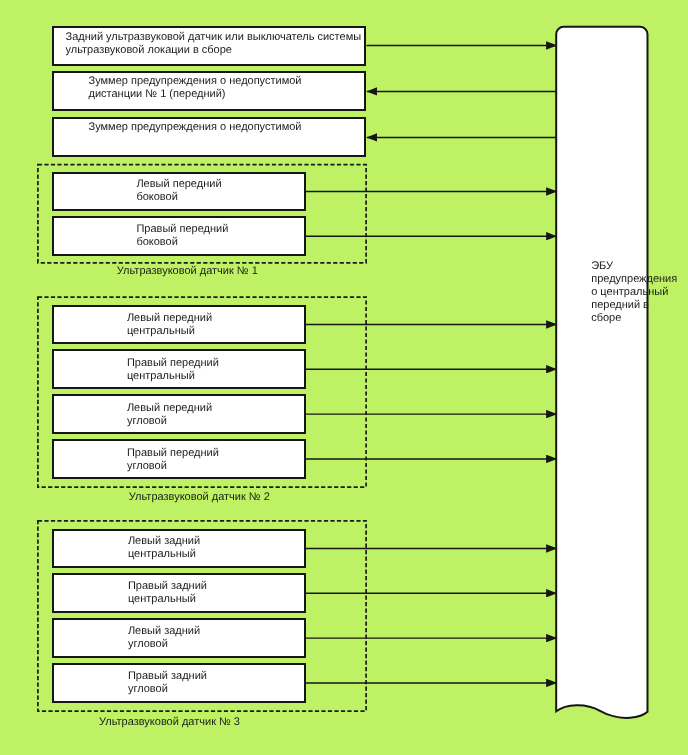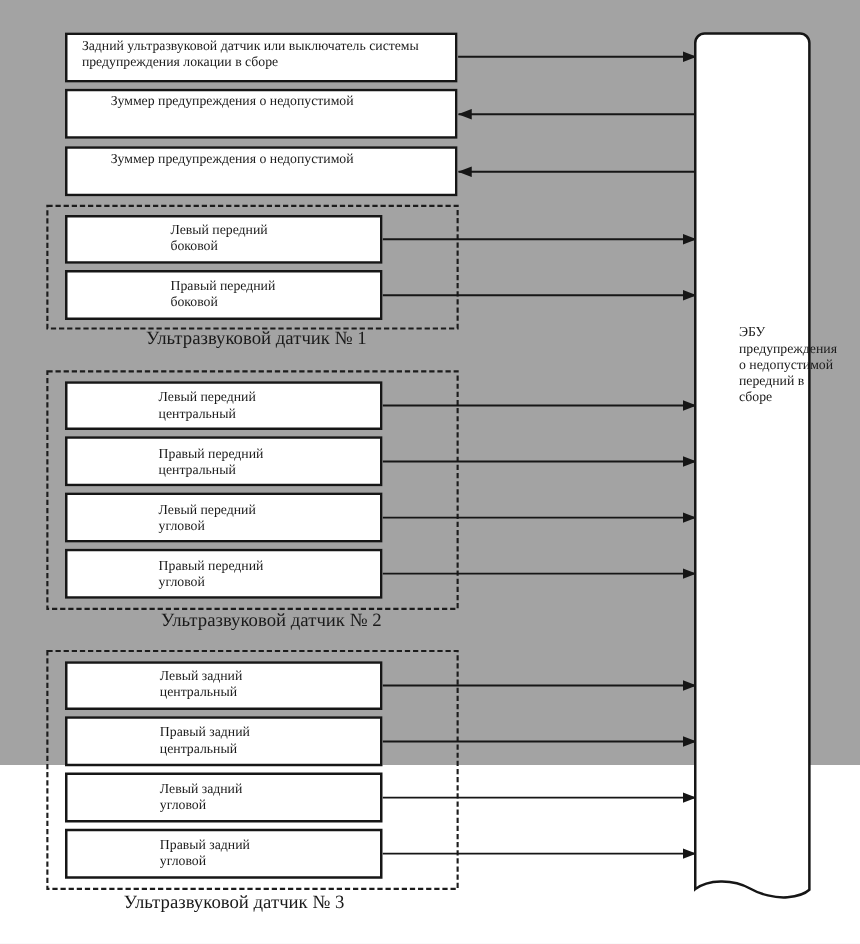--- a/index.html
+++ b/index.html
@@ -1,27 +1,27 @@
 <!DOCTYPE html>
 <html><head>
 <meta charset="utf-8">
 <title>Block diagram</title>
 <style>
   html,body{margin:0;padding:0;background:#ffffff;}
   body{width:688px;height:755px;position:relative;overflow:hidden;
        font-family:"Liberation Sans",sans-serif;color:#000;
        -webkit-font-smoothing:antialiased;text-rendering:geometricPrecision;}
-  .stage{position:absolute;left:0;top:0;width:688px;height:612px;background:#a3a3a3;font-family:Liberation Serif, serif;}
+  .stage{position:absolute;left:0;top:0;width:688px;height:755px;background:#bef264;}
   svg.layer{position:absolute;left:0;top:0;width:688px;height:755px;}
 
   .node{position:absolute;box-sizing:border-box;border:2px solid #161616;background:#fff;}
   .txt{position:absolute;font-size:11px;line-height:13px;white-space:nowrap;
        text-align:left;color:#1a1a1a;}
 
-  .glabel{position:absolute;font-size:15px;line-height:13px;white-space:nowrap;color:#1a1a1a;}
+  .glabel{position:absolute;font-size:11px;line-height:13px;white-space:nowrap;color:#1a1a1a;}
 
   .ecutext{position:absolute;font-size:11px;line-height:13px;white-space:pre;color:#1a1a1a;}
 </style>
 </head>
 <body>
 
 <div class="stage">
 
   <svg class="layer" viewBox="0 0 688 755">
     <defs>
@@ -49,25 +49,26 @@
         <path d="M306 638.1 L556.7 638.1" marker-end="url(#ar)"></path>
         <path d="M306 682.9 L556.7 682.9" marker-end="url(#ar)"></path>
       </g>
     <path id="ecu-shape" d="M556.2 34.3 L556.2 711.3 C566 703.5999999999999 586 702.8 600 710.8 C608 715.4 620 718.5999999999999 630 717.8 C638 717.0999999999999 644 715 647.5 711.8 L647.5 34.3 A7.5 7.5 0 0 0 640 26.8 L563.7 26.8 A7.5 7.5 0 0 0 556.2 34.3 Z" fill="#ffffff" stroke="#161616" stroke-width="2"></path>
   </svg>
 
   <div id="blocks">
       <div class="node" style="left:52px;top:26px;width:314px;height:39.5px;"></div>
       <div class="txt" style="left:65.5px;top:30.689999999999998px;">
         <div>Задний ультразвуковой датчик или выключатель системы</div>
-        <div>предупреждения локации в сборе</div>
+        <div>ультразвуковой локации в сборе</div>
       </div>
       <div class="node" style="left:52px;top:70.5px;width:314px;height:40px;"></div>
       <div class="txt" style="left:88.5px;top:74.99px;">
         <div>Зуммер предупреждения о недопустимой</div>
+        <div>дистанции № 1 (передний)</div>
       </div>
       <div class="node" style="left:52px;top:117px;width:314px;height:39.5px;"></div>
       <div class="txt" style="left:88.5px;top:121.38999999999999px;">
         <div>Зуммер предупреждения о недопустимой</div>
       </div>
       <div class="glabel" style="left:116.8px;top:265.19px;">Ультразвуковой датчик № 1</div>
       <div class="node" style="left:52px;top:171.5px;width:253.5px;height:39.5px;"></div>
       <div class="txt" style="left:136.4px;top:178.19px;">
         <div>Левый передний</div>
         <div>боковой</div>
@@ -112,15 +113,15 @@
       <div class="node" style="left:52px;top:618.2px;width:253.5px;height:39.5px;"></div>
       <div class="txt" style="left:127.9px;top:625.19px;">
         <div>Левый задний</div>
         <div>угловой</div>
       </div>
       <div class="node" style="left:52px;top:663px;width:253.5px;height:39.5px;"></div>
       <div class="txt" style="left:127.9px;top:669.99px;">
         <div>Правый задний</div>
         <div>угловой</div>
       </div>
-      <div class="ecutext" style="left:559.2px;top:259.89px;padding-left:32px;"><div>ЭБУ</div><div>предупреждения</div><div>о недопустимой</div><div>передний в</div><div>сборе</div></div>
+      <div class="ecutext" style="left:559.2px;top:259.89px;padding-left:32px;"><div>ЭБУ</div><div>предупреждения</div><div>о центральный</div><div>передний в</div><div>сборе</div></div>
     </div>
 </div>
 
 </body></html>

